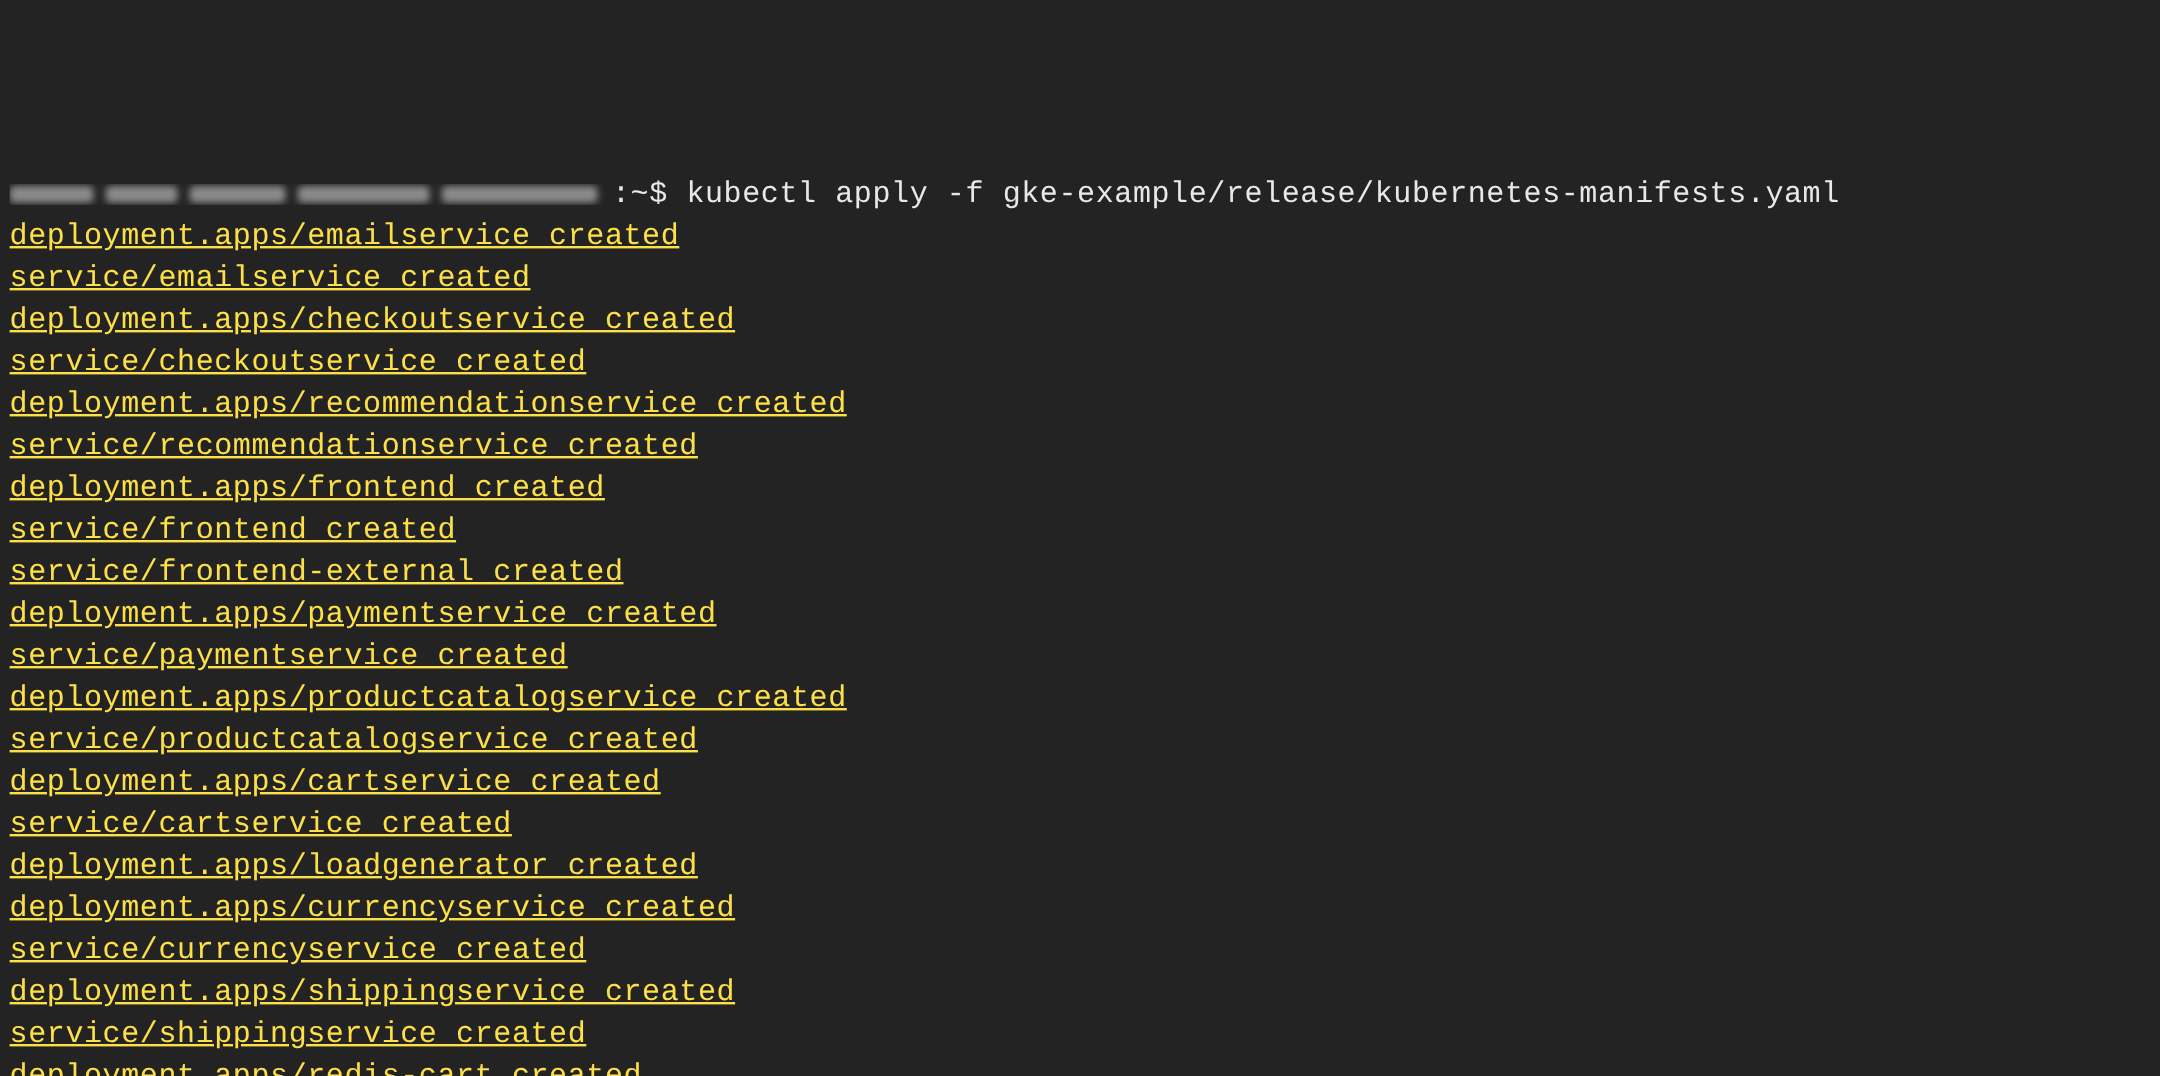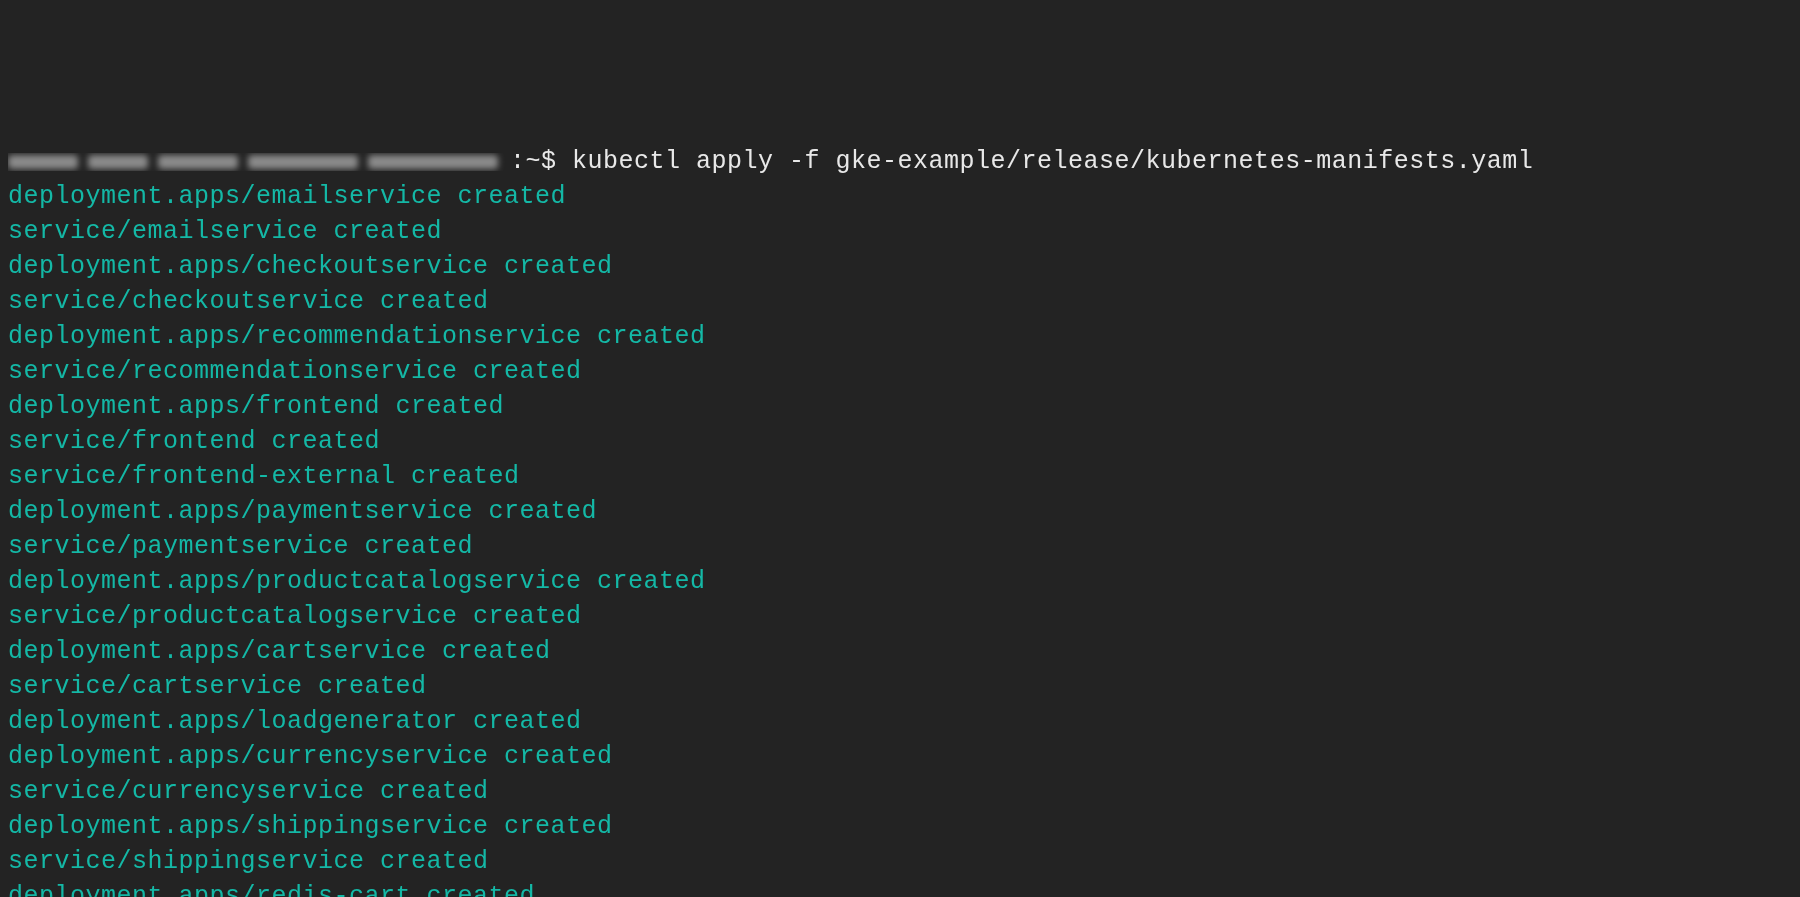--- a/index.html
+++ b/index.html
@@ -31,22 +31,23 @@
     .redacted svg {
       display: block;
     }
     .prompt-suffix {
       color: #e8e8e8;
     }
     .command {
       color: #e8e8e8;
     }
     .output-line {
-      color: #14b8a6;
+      color: #fde047;
       display: block;
+      text-decoration: underline;
     }
   </style>
 </head>
 <body>
 
 
 
 <div class="terminal"><span class="prompt-line"><span class="redacted"><svg width="500" height="24" viewBox="0 0 500 24">
           <defs>
             <filter id="blr" x="-10%" y="-10%" width="120%" height="120%">

